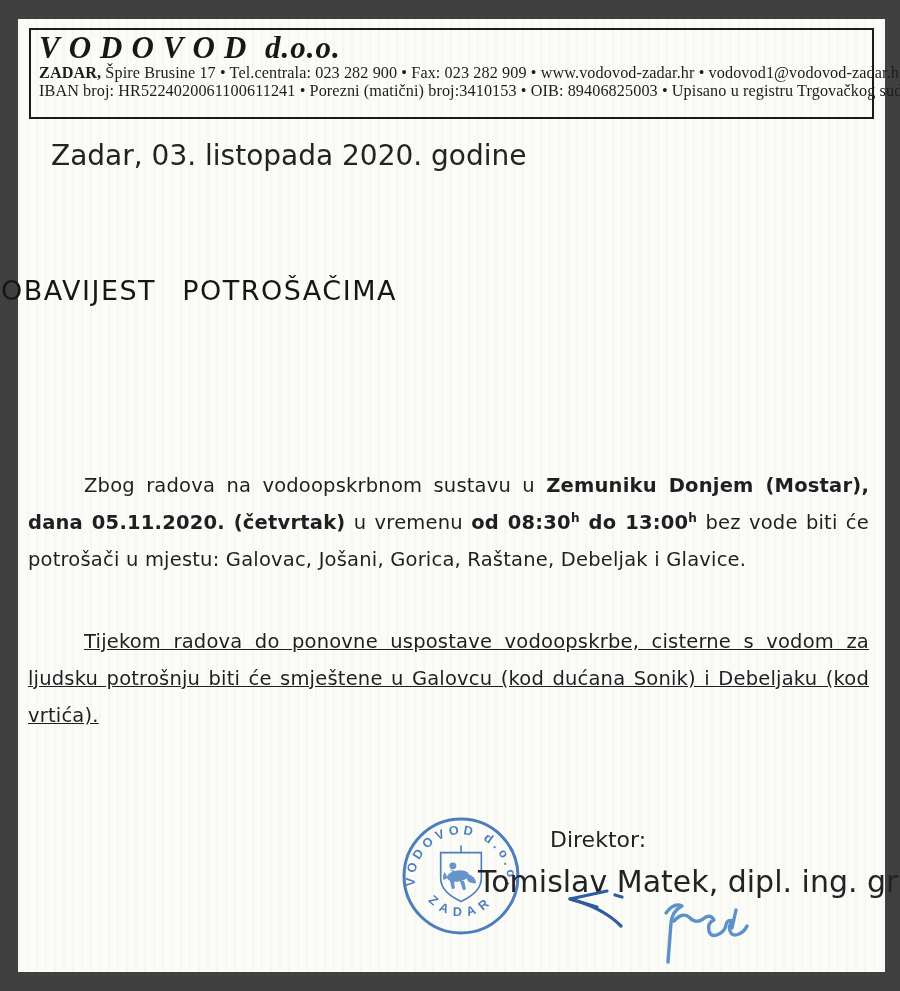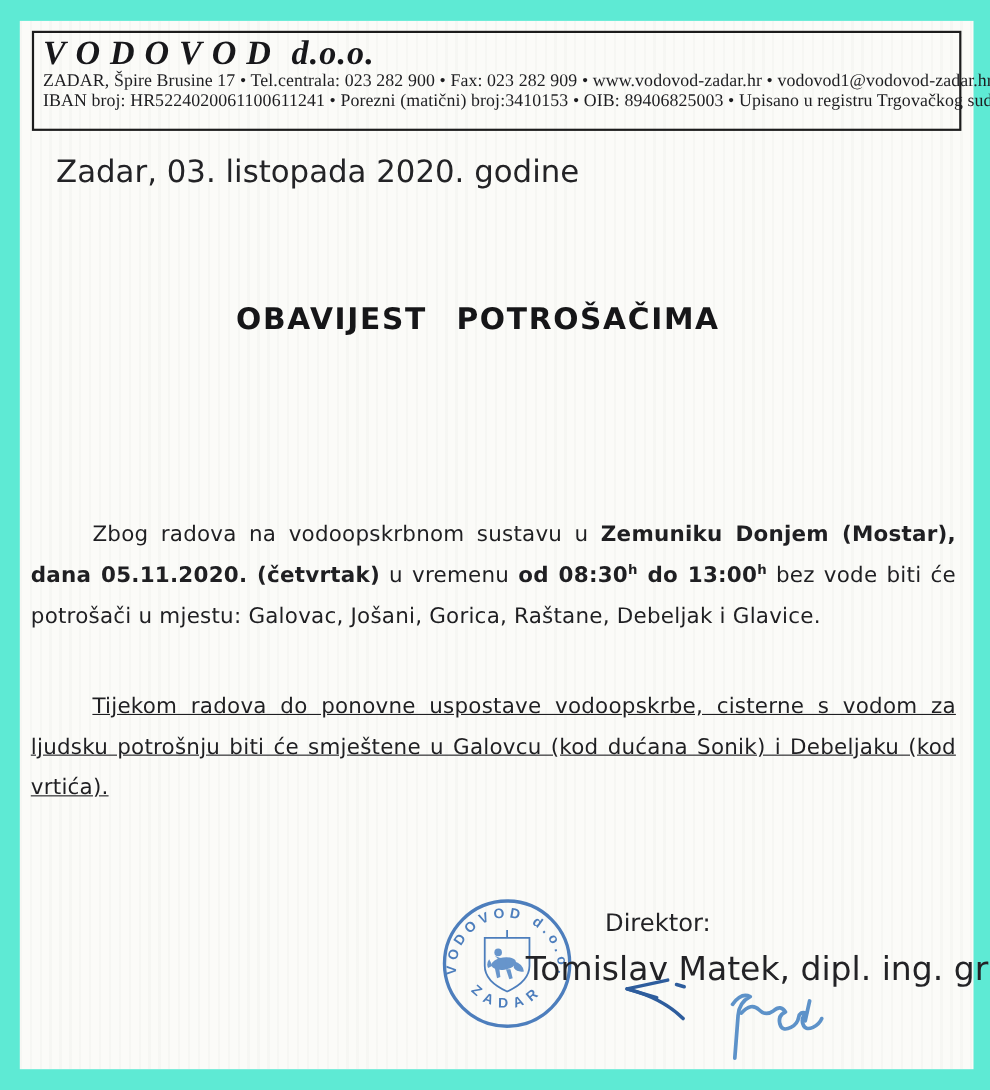--- a/index.html
+++ b/index.html
@@ -1,19 +1,19 @@
 <!DOCTYPE html>
 <html><head>
 <meta charset="utf-8">
 <style>
   html,body{margin:0;padding:0;}
   .frame{
     position:relative;
     width:900px;height:991px;
-    background:#5eead4;
+    background:#404040;
     overflow:hidden;
     font-family:"DejaVu Sans",sans-serif;
   }
   .page{
     position:absolute;
     left:18px;top:19px;
     width:867px;height:953px;
     background:
       repeating-linear-gradient(90deg, rgba(210,214,208,0.12) 0 2px, rgba(255,255,255,0) 2px 9px),
       #fbfbf8;
@@ -53,24 +53,24 @@
     position:absolute;
     left:33px;top:120px;
     font-size:28px;
     color:#232326;
   }
   
   .title{
     position:absolute;
     left:0;top:256px;
     width:100%;
-    text-align:center;
+    text-align:left;
     transform:translateX(-17px);
     font-size:27px;
-    font-weight:bold;
+    font-weight:normal;
     letter-spacing:1.5px;
     word-spacing:16px;
     color:#161618;
   }
   
   .para{
     position:absolute;
     left:10px;
     width:841px;
     font-size:19.5px;
@@ -114,21 +114,21 @@
 <body>
 
 <div class="frame">
   <div class="page">
 
     <div class="letterhead">
       <div class="logo-line">
         <span class="logo-company">VODOVOD</span>
         <span class="logo-suffix">d.o.o.</span>
       </div>
-      <div class="lh-line"><span style="font-weight: normal;">ZADAR,</span><span> Špire Brusine 17 • Tel.centrala: 023 282 900 • Fax: 023 282 909 • www.vodovod-zadar.hr • vodovod1@vodovod-zadar.hr</span></div>
+      <div class="lh-line"><span style="font-weight: bold;">ZADAR,</span><span> Špire Brusine 17 • Tel.centrala: 023 282 900 • Fax: 023 282 909 • www.vodovod-zadar.hr • vodovod1@vodovod-zadar.hr</span></div>
       <div class="lh-line"><span>IBAN broj: HR5224020061100611241 • Porezni (matični) broj:3410153 • OIB: 89406825003 • Upisano u registru Trgovačkog suda</span></div>
     </div>
 
     <div class="date-line">Zadar, 03. listopada 2020. godine</div>
 
     <div class="title">OBAVIJEST POTROŠAČIMA</div>
 
     <div class="para para-1"><span>Zbog radova na vodoopskrbnom sustavu u </span><span style="font-weight: bold;">Zemuniku Donjem (Mostar), dana 05.11.2020. (četvrtak)</span><span> u vremenu </span><span style="font-weight: bold;">od 08:30</span><sup style="font-weight: bold;">h</sup><span style="font-weight: bold;"> do 13:00</span><sup style="font-weight: bold;">h</sup><span> bez vode biti će potrošači u mjestu: Galovac, Jošani, Gorica, Raštane, Debeljak i Glavice.</span></div>
     <div class="para para-2"><span>Tijekom radova do ponovne uspostave vodoopskrbe, cisterne s vodom za ljudsku potrošnju biti će smještene u Galovcu (kod dućana Sonik) i Debeljaku (kod vrtića).</span></div>
 

